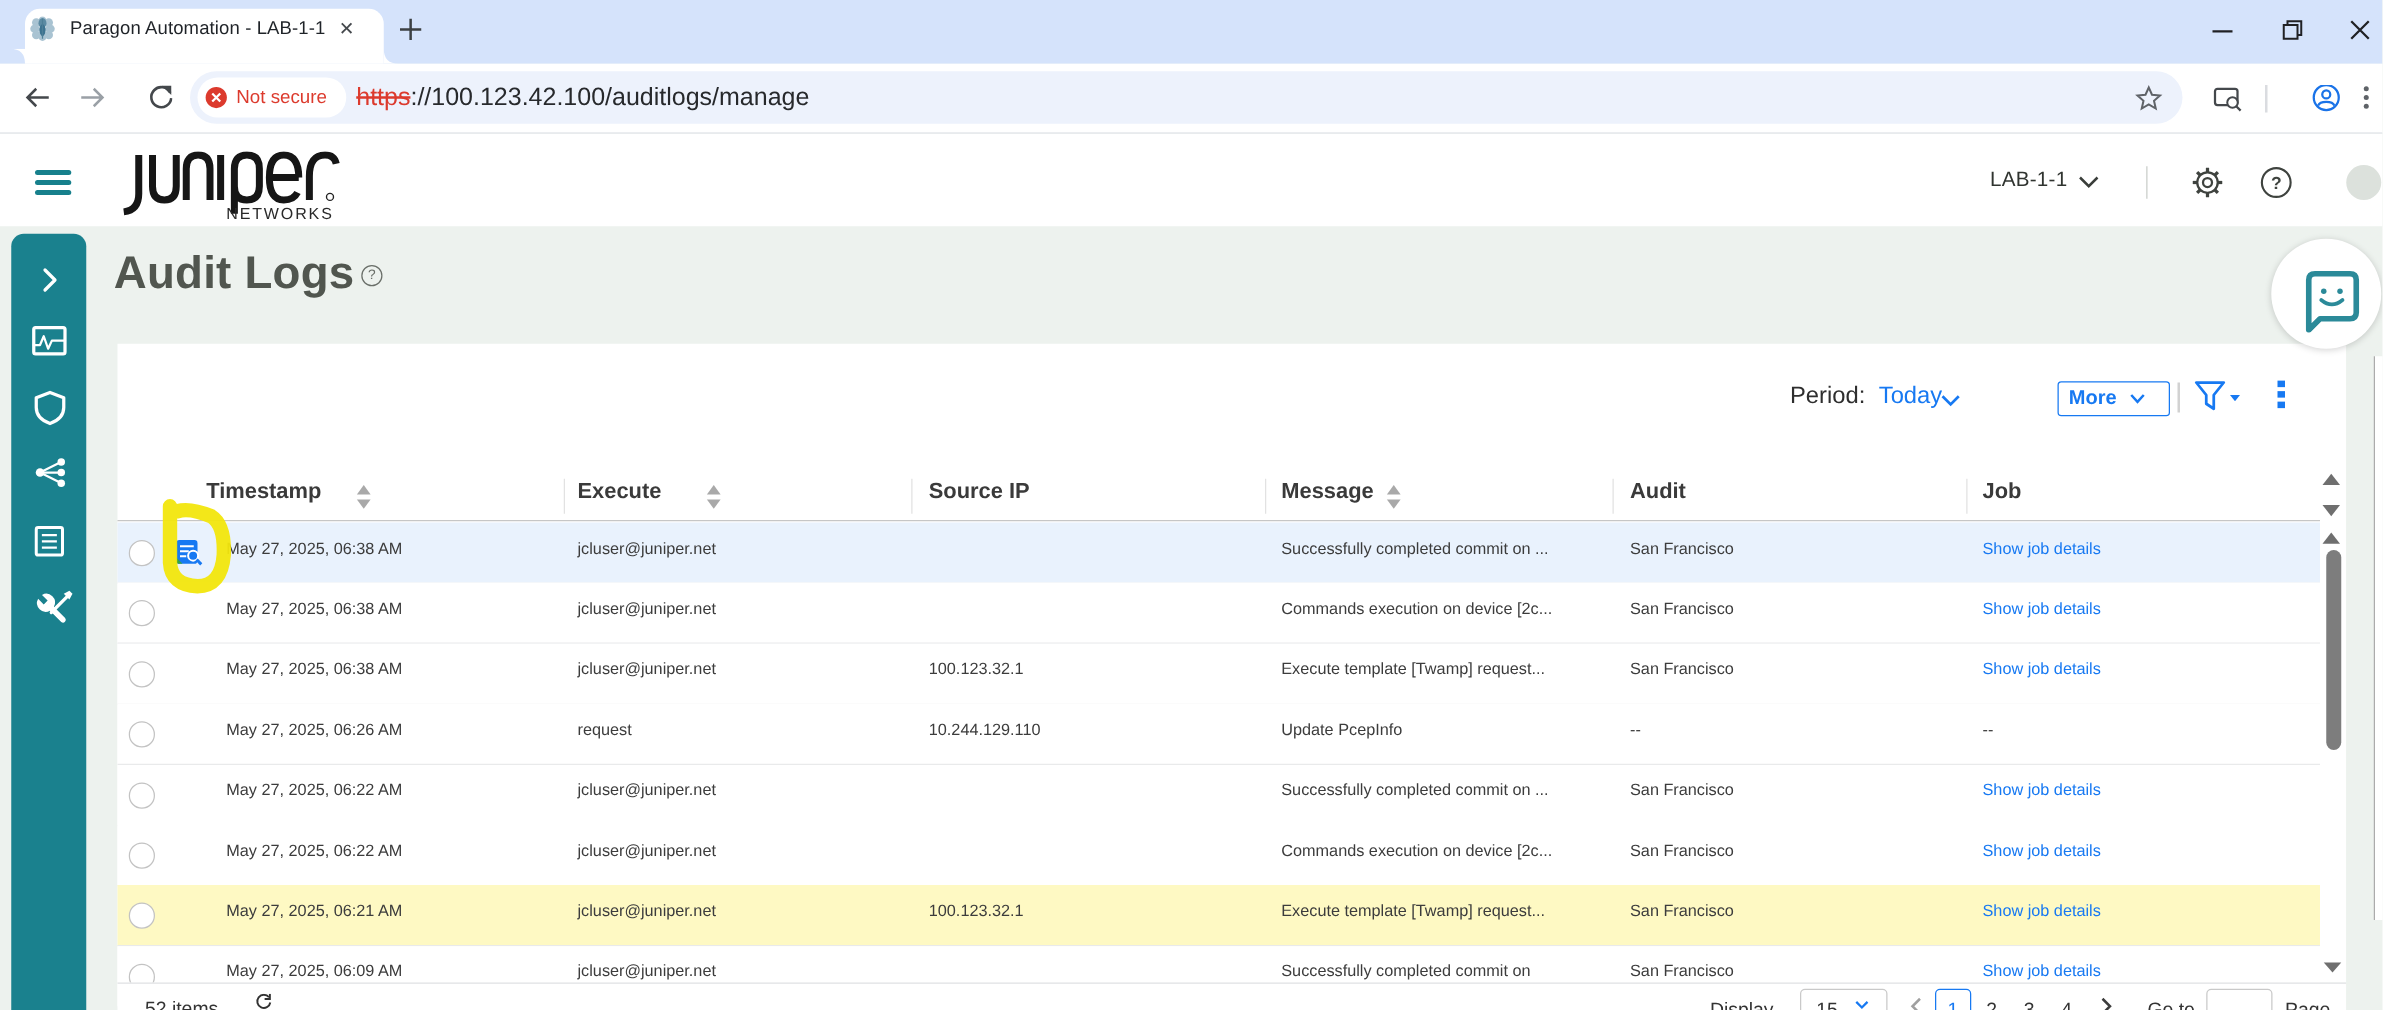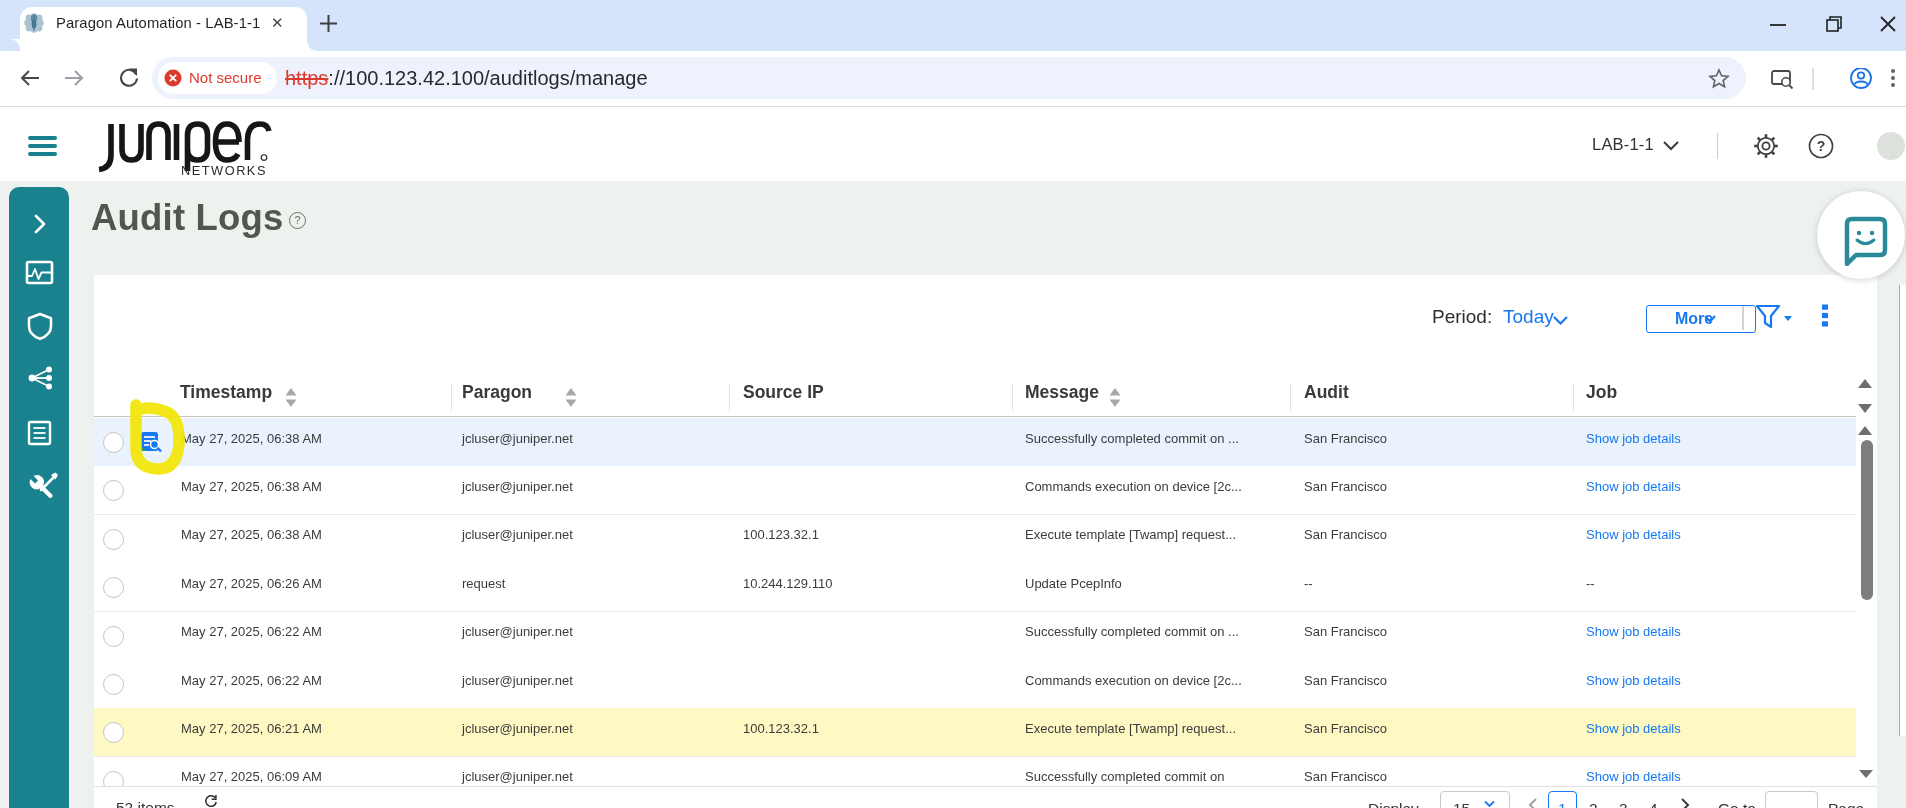--- a/index.html
+++ b/index.html
@@ -199,38 +199,38 @@
 </svg>
 
 <div class="abs" id="title">Audit Logs</div>
 <div class="abs" id="titleq">?</div>
 <div class="abs" id="card"></div>
 <div class="abs" id="period">Period:</div>
 <div class="abs" id="today">Today</div>
 <svg class="abs" style="left:1552px;top:315px" width="17" height="11" viewBox="0 0 17 11">
   <path d="M2 2 L8.5 8.5 L15 2" fill="none" stroke="#1779f2" stroke-width="2.2"></path>
 </svg>
-<div class="abs" id="morebtn" style="text-align:left;padding-left:28px">More</div>
+<div class="abs" id="morebtn" style="text-align:left;padding-left:8px">More</div>
 <svg class="abs" style="left:1703px;top:314px" width="14" height="10" viewBox="0 0 14 10">
     <path d="M2 2 L7 7.5 L12 2" fill="none" stroke="#1779f2" stroke-width="2"></path>
   </svg>
 <div class="abs" id="tooldiv"></div>
 <svg class="abs" style="left:1755px;top:304px" width="40" height="26" viewBox="0 0 40 26">
   <path d="M2 2 H24 L16 12 V23 L10 19 V12 Z" fill="none" stroke="#1779f2" stroke-width="2.2" stroke-linejoin="round"></path>
   <path d="M29 12 l4 5 4 -5 Z" fill="#1779f2"></path>
 </svg>
 <g></g>
 <svg class="abs" style="left:1821px;top:304px" width="8" height="24" viewBox="0 0 8 24">
   <rect x="1" y="0.5" width="6" height="5.2" fill="#1779f2"></rect>
   <rect x="1" y="8.9" width="6" height="5.2" fill="#1779f2"></rect>
   <rect x="1" y="17.3" width="6" height="5.2" fill="#1779f2"></rect>
 </svg>
 
-<div class="abs hdrtxt" style="left:180px">Timestamp</div>
-<div class="abs hdrtxt" style="left:462px">Paragon</div>
+<div class="abs hdrtxt" style="left:165px">Timestamp</div>
+<div class="abs hdrtxt" style="left:462px">Execute</div>
 <div class="abs hdrtxt" style="left:743px">Source IP</div>
 <div class="abs hdrtxt" style="left:1025px">Message</div>
 <div class="abs hdrtxt" style="left:1304px">Audit</div>
 <div class="abs hdrtxt" style="left:1586px">Job</div>
 <div class="abs colsep" style="left:451px"></div>
 <div class="abs colsep" style="left:729px"></div>
 <div class="abs colsep" style="left:1012px"></div>
 <div class="abs colsep" style="left:1290px"></div>
 <div class="abs colsep" style="left:1573px"></div>
 <svg class="abs" style="left:0;top:0;width:1906px;height:808px;pointer-events:none" width="1906" height="808" viewBox="0 0 1906 808">

